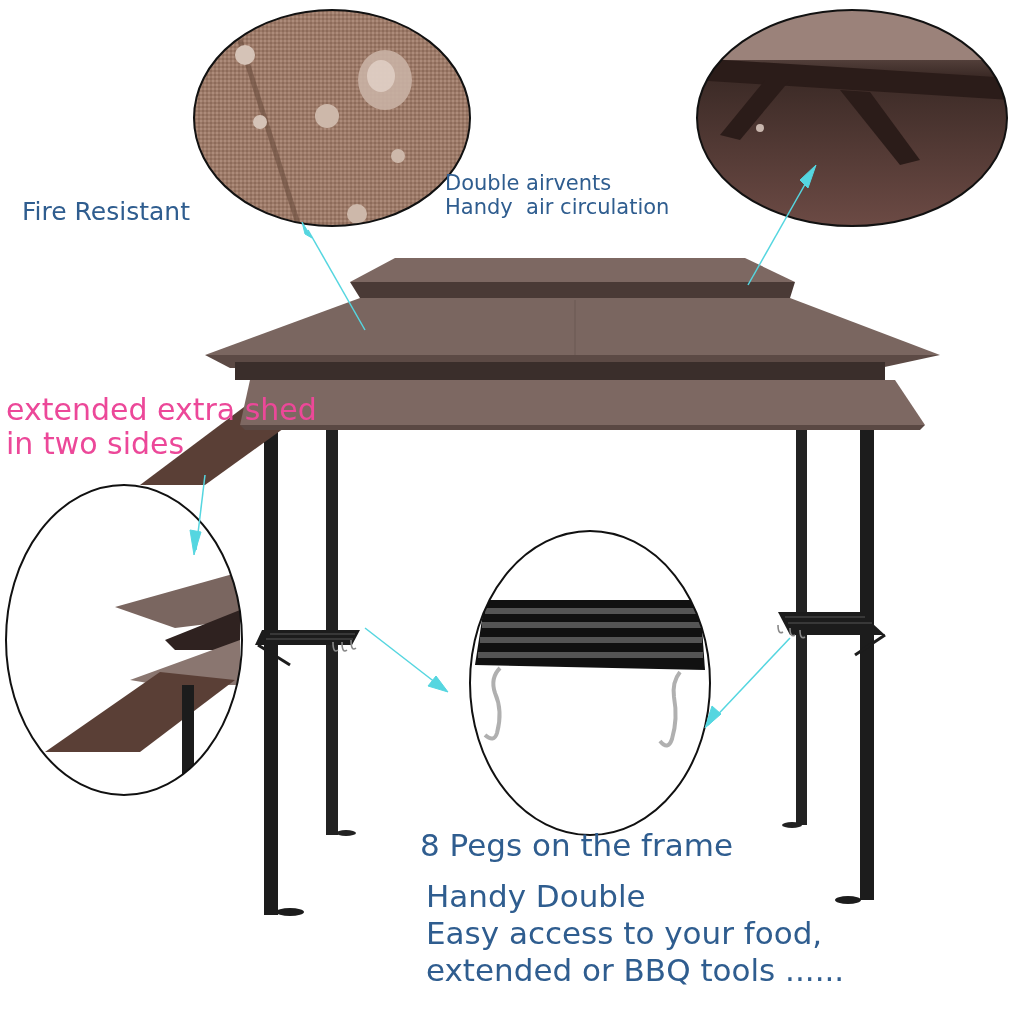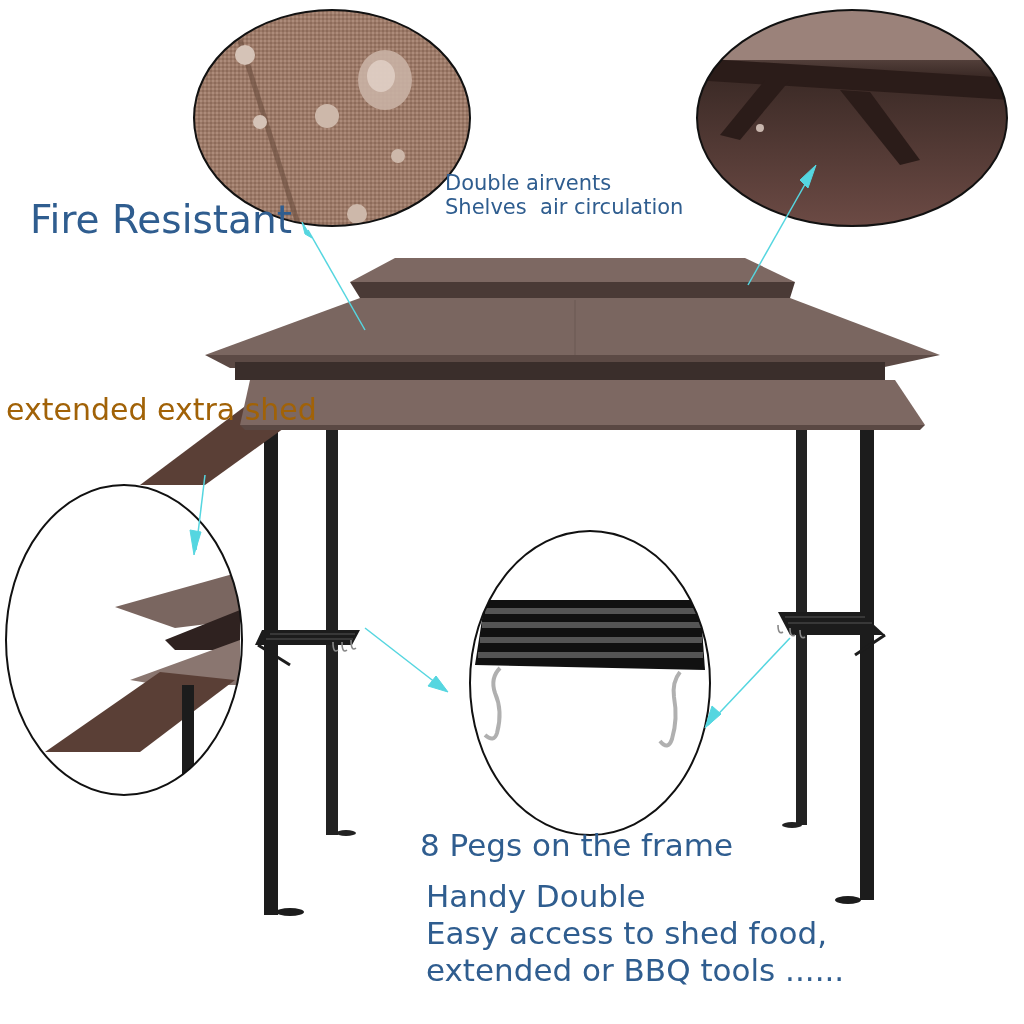--- a/index.html
+++ b/index.html
@@ -1,21 +1,21 @@
 <!DOCTYPE html>
 <html><head>
 <meta charset="utf-8">
 <style>
   html, body { margin:0; padding:0; background:#ffffff; }
   body { width:1024px; height:1024px; position:relative; overflow:hidden;
          font-family:"DejaVu Sans", sans-serif; }
   .txt { position:absolute; color:#2f5d8f; white-space:nowrap; line-height:1.12; }
-  .t-left { left:30px; top:198px; font-size:39px; }
+  .t-left { left:22px; top:198px; font-size:25px; }
   .t-top { left:445px; top:172px; font-size:21px; }
-  .t-shed { left:6px; top:393px; font-size:30px; color:#a16207; }
+  .t-shed { left:6px; top:393px; font-size:30px; color:#ec4899; }
   .t-pegs { left:420px; top:828px; font-size:31px; }
   .t-shelf { left:426px; top:878px; font-size:31px; line-height:1.2; }
   svg.scene { position:absolute; left:0; top:0; }
   .line { display:block; }
 </style>
 </head>
 <body>
 
 <svg class="scene" width="1024" height="1024" viewBox="0 0 1024 1024">
   <defs>
@@ -152,26 +152,27 @@
     <polygon points="705,728 712,706 721,714"></polygon>
   </g>
 </svg>
 
 <div class="txt t-left">
   <span class="line">Fire Resistant</span>
 </div>
 
 <div class="txt t-top">
   <span class="line">Double airvents</span>
-  <span class="line" style="white-space:pre;">Shelves  air circulation</span>
+  <span class="line" style="white-space:pre;">Handy  air circulation</span>
 </div>
 
 <div class="txt t-shed">
   <span class="line">extended extra shed</span>
+  <span class="line">in two sides</span>
 </div>
 
 <div class="txt t-pegs">8 Pegs on the frame</div>
 
 <div class="txt t-shelf">
   <span class="line">Handy Double</span>
-  <span class="line">Easy access to shed food,</span>
+  <span class="line">Easy access to your food,</span>
   <span class="line">extended or BBQ tools ......</span>
 </div>
 
 </body></html>

